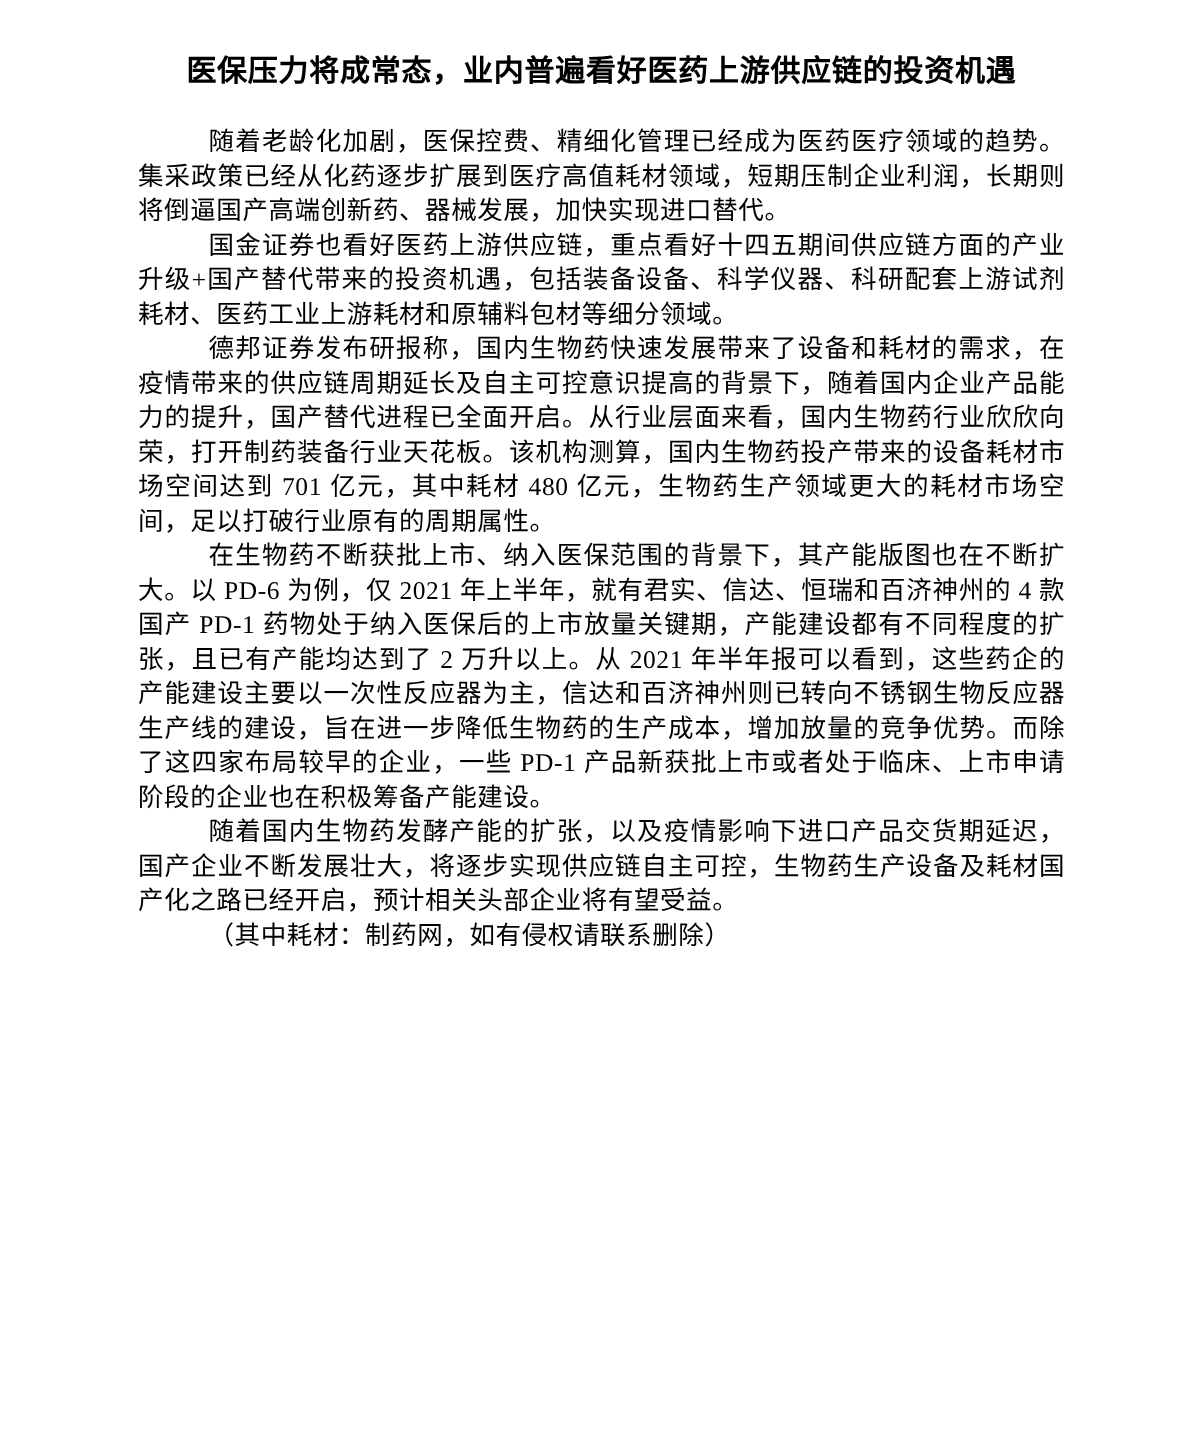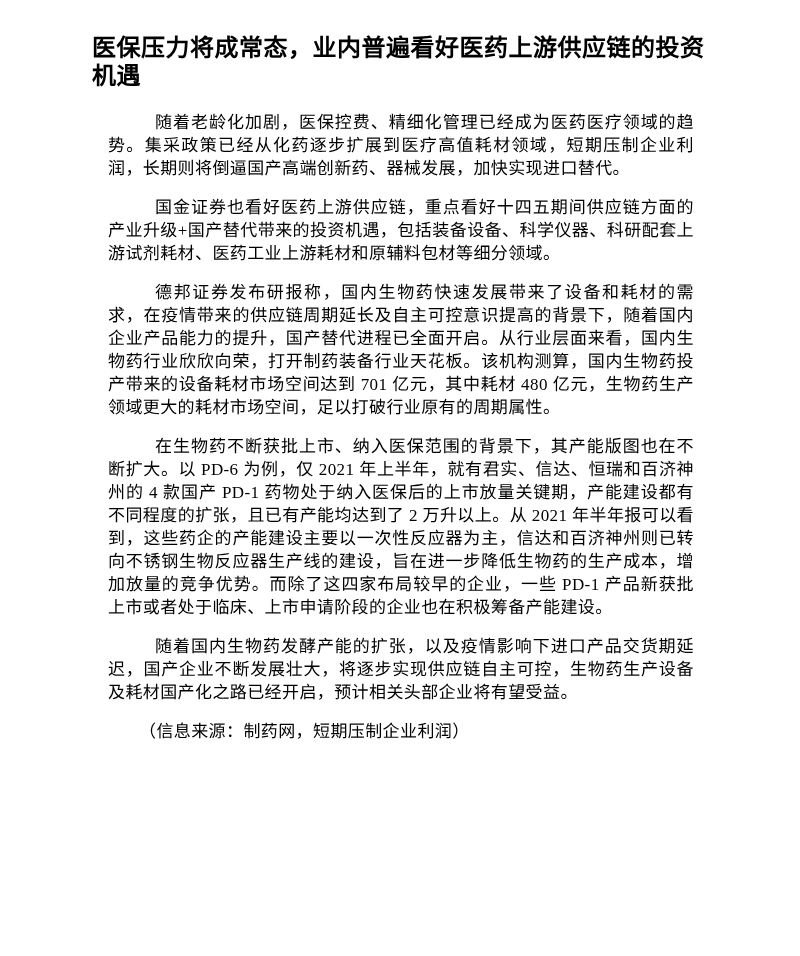--- a/index.html
+++ b/index.html
@@ -15,29 +15,29 @@
     color: #000000;
   }
   .page {
     box-sizing: border-box;
     width: 800px;
     height: 956px;
     padding: 34px 90px 0 92px;
     background: #ffffff;
   }
   .doc-title {
-    font-size: 24px;
+    font-size: 20px;
     font-weight: bold;
-    text-align: left;
+    text-align: center;
     line-height: 28px;
     margin: 0 0 21px 0;
     letter-spacing: 0.5px;
   }
   .para {
-    margin: 16px;
+    margin: 0;
     font-size: 17px;
     line-height: 23px;
     text-align: justify;
     text-justify: inter-ideograph;
     text-indent: 47px;
     letter-spacing: 0.4px;
     word-break: break-all;
   }
   .source-note {
     margin: 0;
@@ -52,14 +52,14 @@
 
 <main class="page">
   <h1 class="doc-title">医保压力将成常态，业内普遍看好医药上游供应链的投资机遇</h1>
 
   <p class="para">随着老龄化加剧，医保控费、精细化管理已经成为医药医疗领域的趋势。集采政策已经从化药逐步扩展到医疗高值耗材领域，短期压制企业利润，长期则将倒逼国产高端创新药、器械发展，加快实现进口替代。</p>
   <p class="para">国金证券也看好医药上游供应链，重点看好十四五期间供应链方面的产业升级+国产替代带来的投资机遇，包括装备设备、科学仪器、科研配套上游试剂耗材、医药工业上游耗材和原辅料包材等细分领域。</p>
   <p class="para">德邦证券发布研报称，国内生物药快速发展带来了设备和耗材的需求，在疫情带来的供应链周期延长及自主可控意识提高的背景下，随着国内企业产品能力的提升，国产替代进程已全面开启。从行业层面来看，国内生物药行业欣欣向荣，打开制药装备行业天花板。该机构测算，国内生物药投产带来的设备耗材市场空间达到 701 亿元，其中耗材 480 亿元，生物药生产领域更大的耗材市场空间，足以打破行业原有的周期属性。</p>
   <p class="para">在生物药不断获批上市、纳入医保范围的背景下，其产能版图也在不断扩大。以 PD-6 为例，仅 2021 年上半年，就有君实、信达、恒瑞和百济神州的 4 款国产 PD-1 药物处于纳入医保后的上市放量关键期，产能建设都有不同程度的扩张，且已有产能均达到了 2 万升以上。从 2021 年半年报可以看到，这些药企的产能建设主要以一次性反应器为主，信达和百济神州则已转向不锈钢生物反应器生产线的建设，旨在进一步降低生物药的生产成本，增加放量的竞争优势。而除了这四家布局较早的企业，一些 PD-1 产品新获批上市或者处于临床、上市申请阶段的企业也在积极筹备产能建设。</p>
   <p class="para">随着国内生物药发酵产能的扩张，以及疫情影响下进口产品交货期延迟，国产企业不断发展壮大，将逐步实现供应链自主可控，生物药生产设备及耗材国产化之路已经开启，预计相关头部企业将有望受益。</p>
 
-  <p class="source-note">（信息来源：制药网，短期压制企业利润）</p>
+  <p class="source-note">（其中耗材：制药网，如有侵权请联系删除）</p>
 </main>
 
 </body></html>

